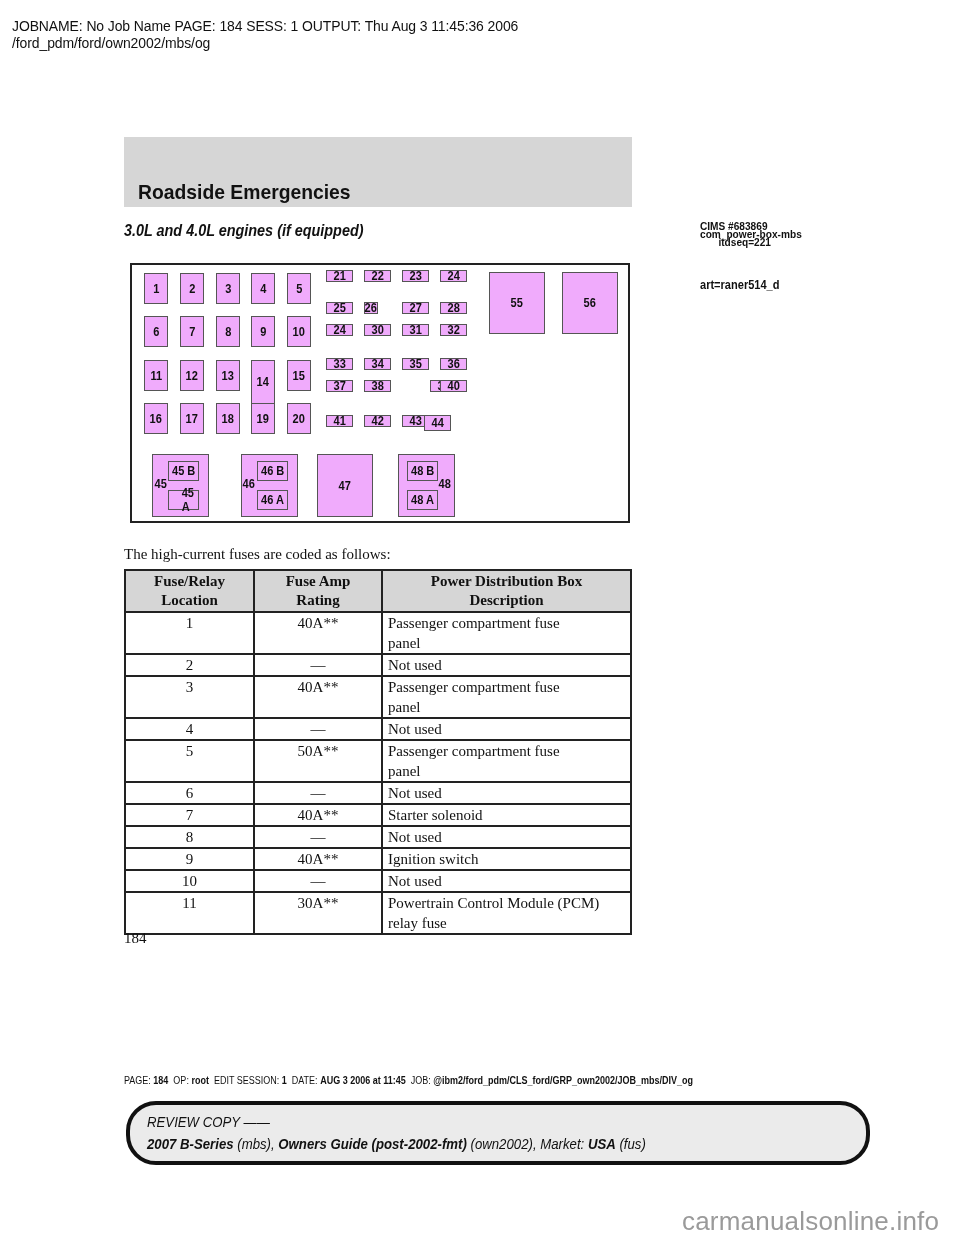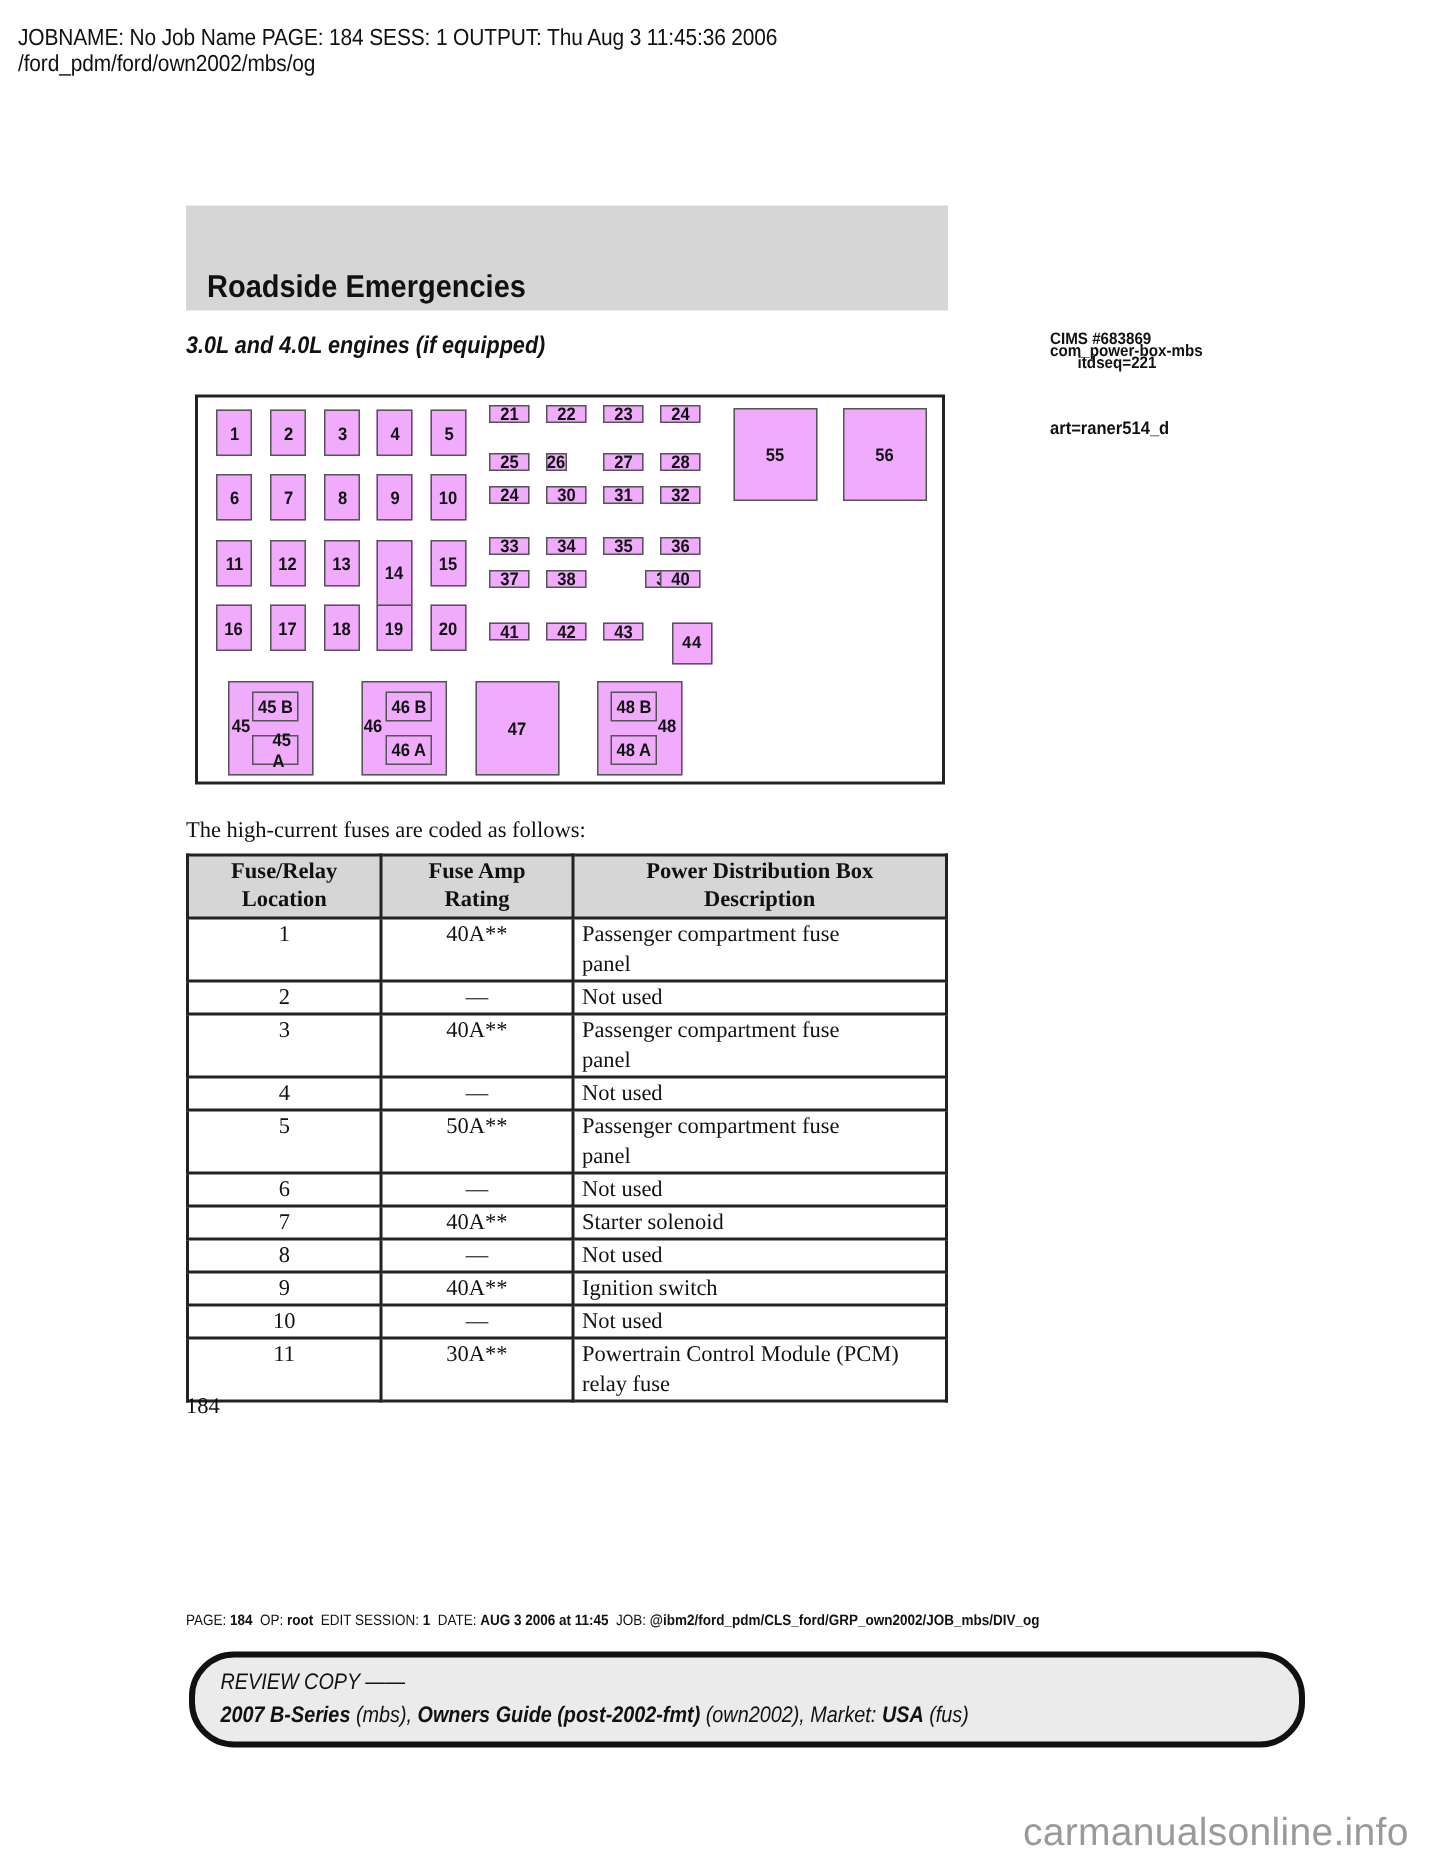--- a/index.html
+++ b/index.html
@@ -199,21 +199,21 @@
 
   <div class="fuse" style="left:194px;top:150px;width:27px;height:12px;">
       <span>41</span>
     </div>
   <div class="fuse" style="left:232px;top:150px;width:27px;height:12px;">
       <span>42</span>
     </div>
   <div class="fuse" style="left:270px;top:150px;width:27px;height:12px;">
       <span>43</span>
     </div>
-  <div class="fuse" style="left:316px;top:150px;width:27px;height:28px;font-family:Liberation Mono, monospace;">
+  <div class="fuse" style="left:292px;top:150px;width:27px;height:16px;">
       <span>44</span>
     </div>
 
   <div class="fuse" style="left:357px;top:7px;width:56px;height:62px;">
       <span>55</span>
     </div>
   <div class="fuse" style="left:430px;top:7px;width:56px;height:62px;">
       <span>56</span>
     </div>
 

